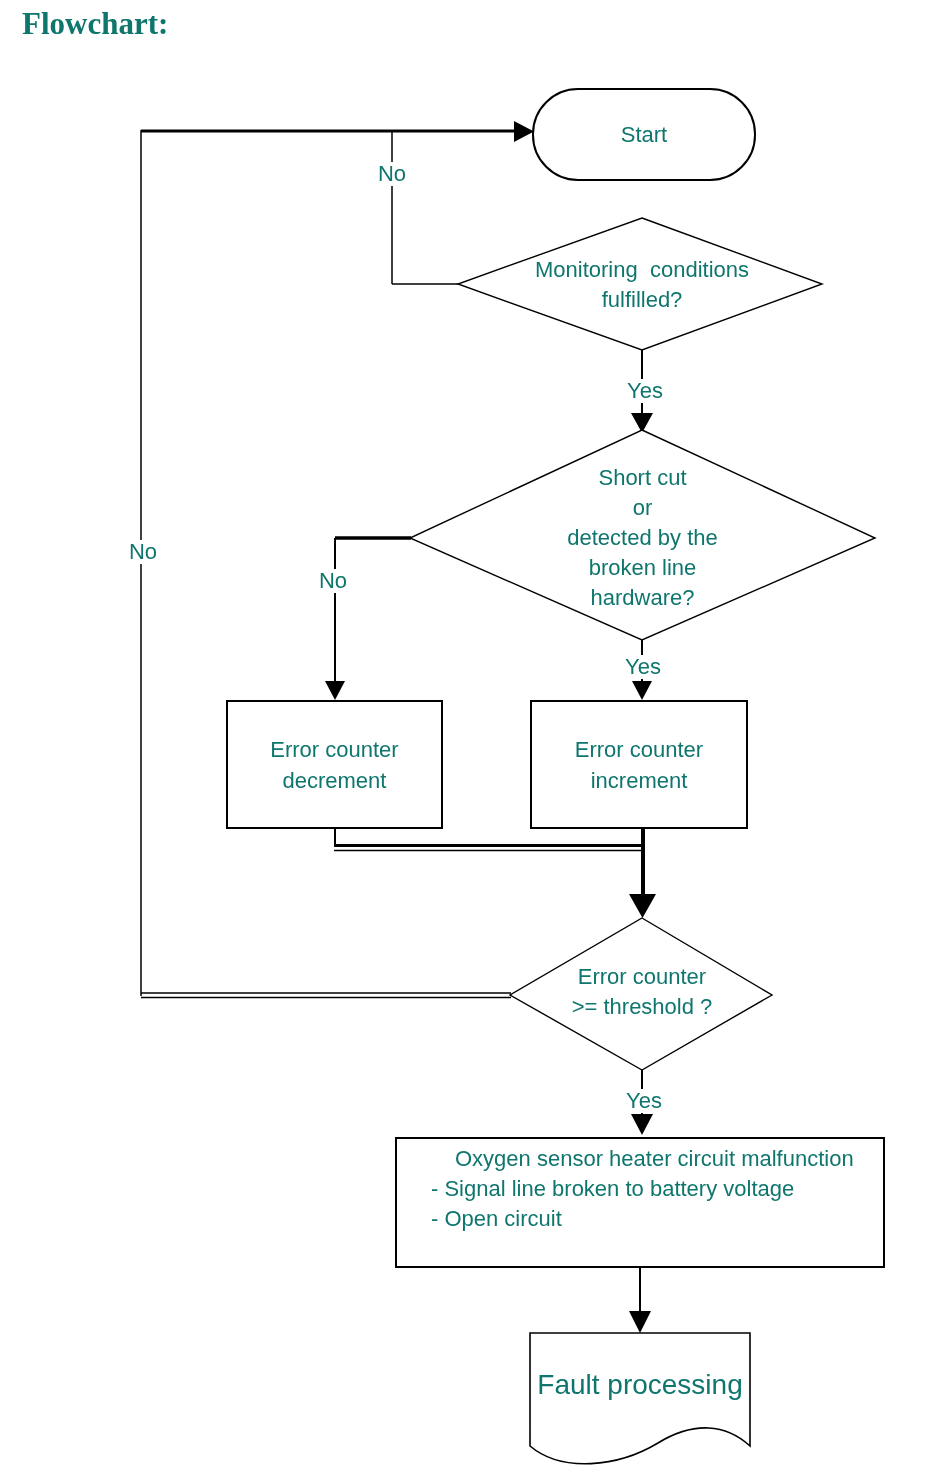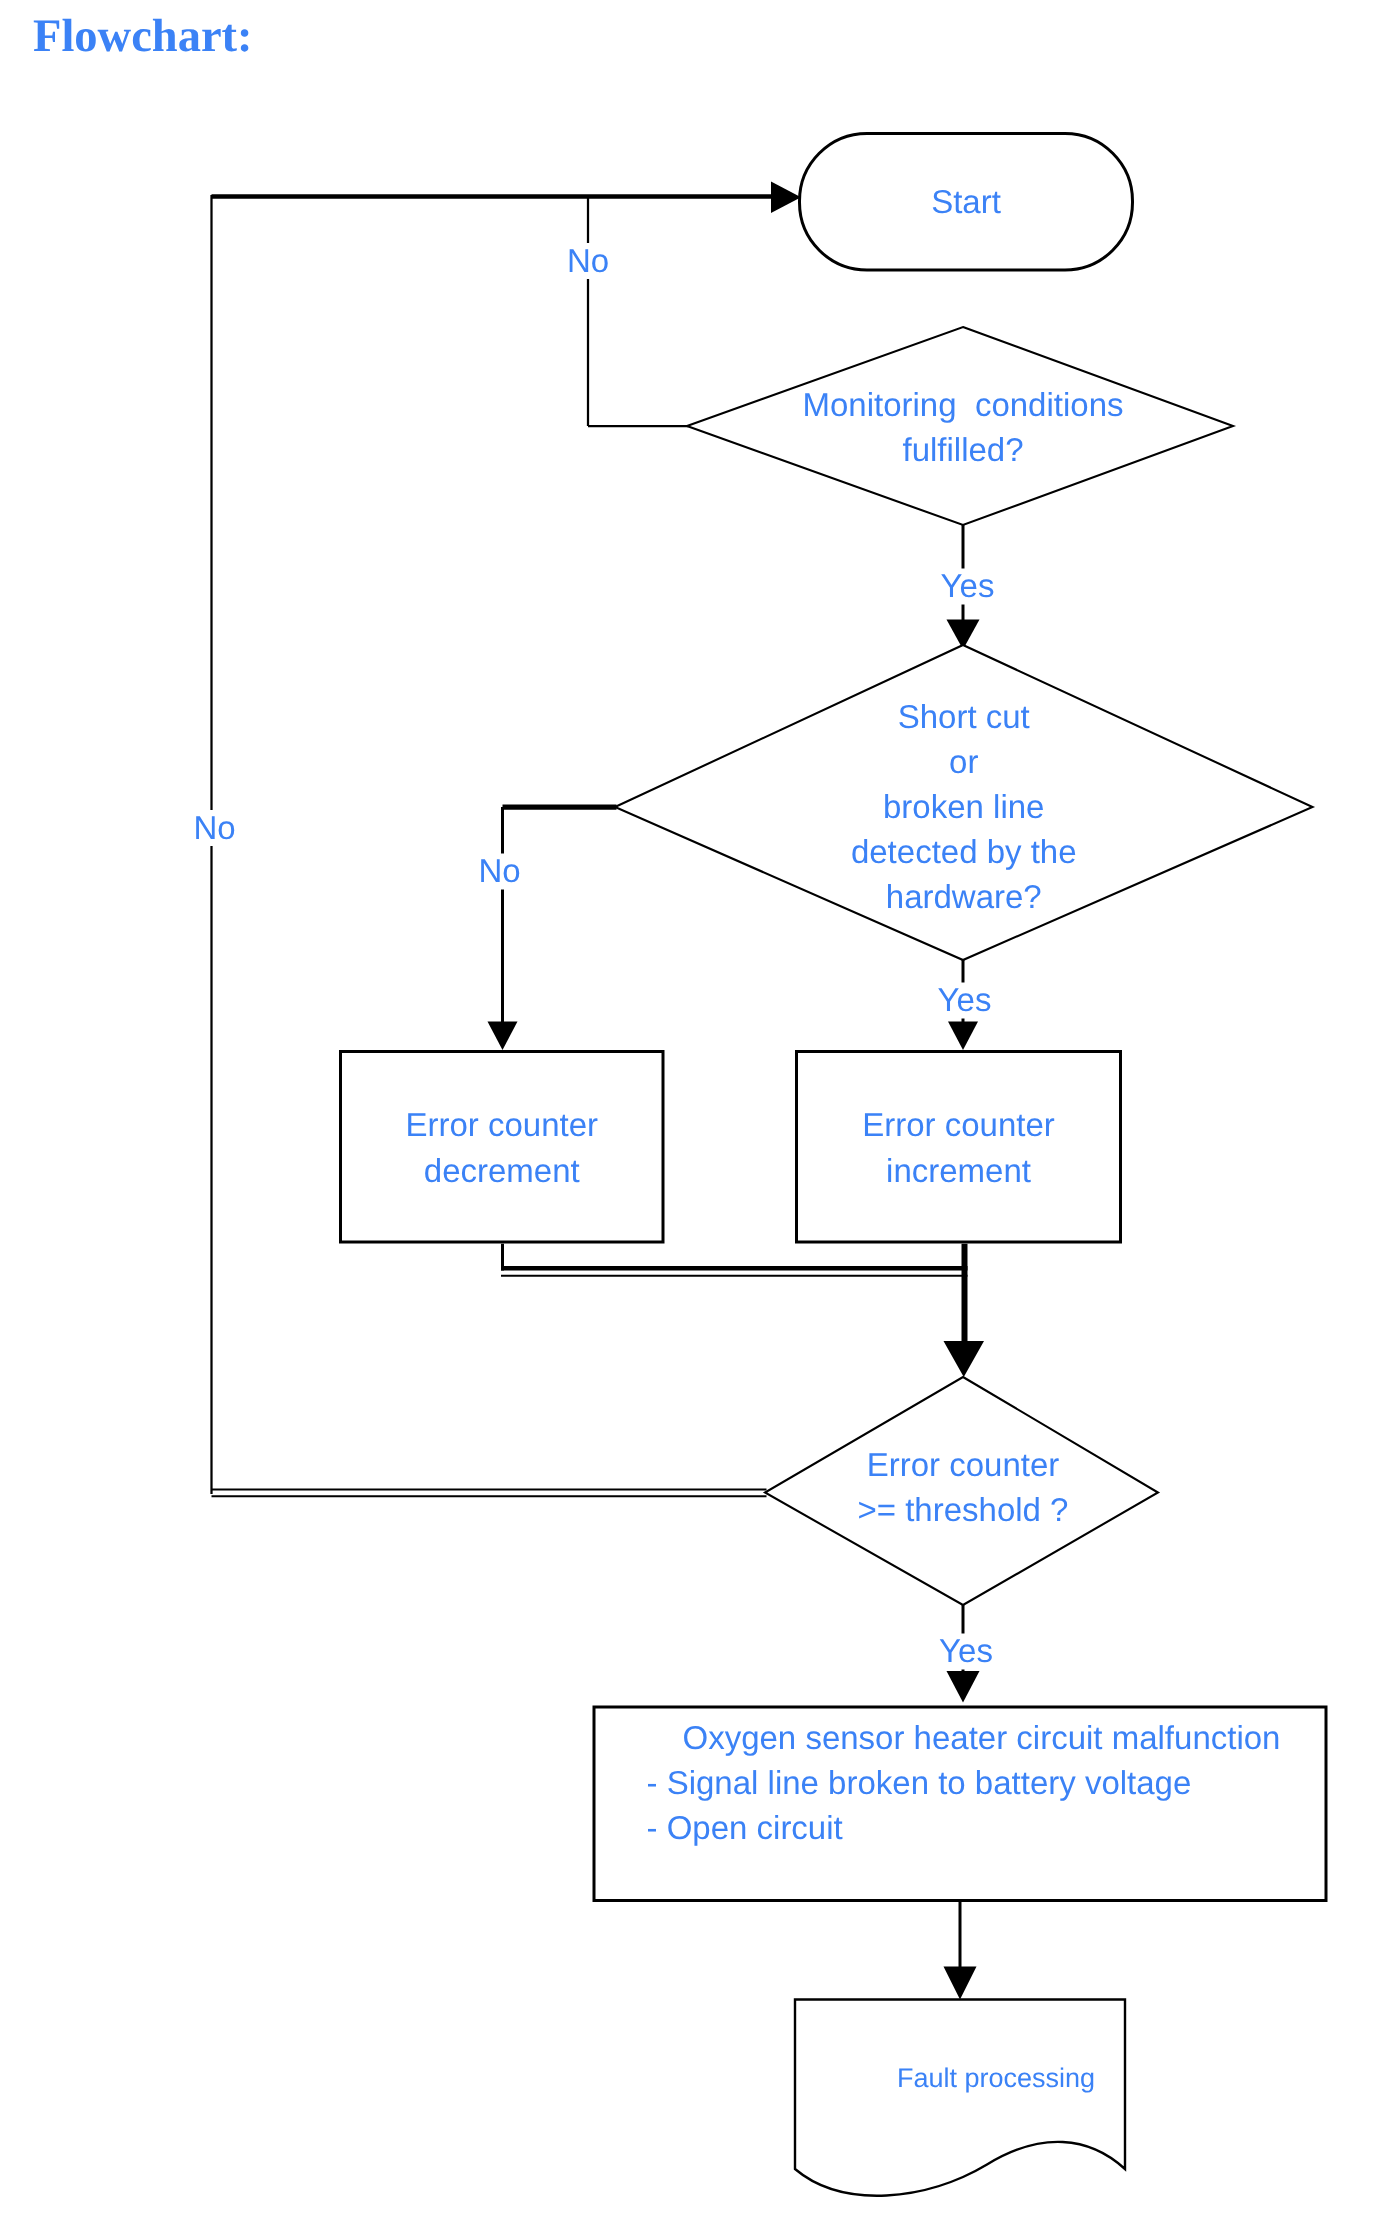--- a/index.html
+++ b/index.html
@@ -1,38 +1,38 @@
 <!DOCTYPE html>
 <html><head>
 <meta charset="utf-8">
 <style>
   html,body{margin:0;padding:0;background:#fff;}
   .canvas{
     position:relative;width:928px;height:1480px;background:#ffffff;
-    font-family:"Liberation Sans", sans-serif;color:#3b82f6;overflow:hidden;
+    font-family:"Liberation Sans", sans-serif;color:#0f766e;overflow:hidden;
   }
   .canvas svg{position:absolute;left:0;top:0;z-index:1;}
   .page-title{
     position:absolute;left:22px;top:6px;z-index:2;
     font-family:"Liberation Serif", serif;font-weight:bold;font-size:31px;
   }
   .node{position:absolute;z-index:2;display:flex;flex-direction:column;
     align-items:center;justify-content:center;text-align:right;
     font-size:22px;line-height:31px;background:#fff;}
   .oval{border:2px solid #000;border-radius:46px;}
   .box{border:2px solid #000;}
   .dtext{position:absolute;z-index:2;text-align:center;font-size:22px;line-height:30px;}
   .dtext span{display:block;white-space:pre;}
   .lbl{position:absolute;z-index:3;background:#fff;font-size:22px;line-height:24px;
     padding:0 4px;transform:translate(-50%,-50%);white-space:pre;}
   .rect-text{position:absolute;z-index:2;font-size:22px;line-height:30px;text-align:left;margin-left:28px;}
   .rect-text span{display:block;white-space:pre;}
   .rect-text .indent{padding-left:24px;}
   .doc-label{position:absolute;z-index:2;display:flex;align-items:center;
-    justify-content:center;font-size:18px;margin-left:24px;}
+    justify-content:center;font-size:28px;}
 </style>
 </head>
 <body>
 
 <div class="canvas">
 
   <svg width="928" height="1480" viewBox="0 0 928 1480">
 
     <line x1="141" y1="131" x2="516" y2="131" stroke="#000" stroke-width="3"></line>
     <polygon points="514,121 514,142 534,131.5" fill="#000"></polygon>
@@ -82,22 +82,22 @@
   </div>
 
   <div class="dtext" style="left:458px;top:255px;width:368px;">
     <span>Monitoring  conditions</span>
     <span>fulfilled?</span>
   </div>
 
   <div class="dtext" style="left:410px;top:463px;width:465px;">
     <span>Short cut</span>
     <span>or</span>
+    <span>detected by the</span>
     <span>broken line</span>
-    <span>detected by the</span>
     <span>hardware?</span>
   </div>
 
   <div class="node box" style="left:226px;top:700px;width:213px;height:125px;">
     <span>Error counter</span>
     <span>decrement</span>
   </div>
 
   <div class="node box" style="left:530px;top:700px;width:214px;height:125px;">
     <span>Error counter</span>

